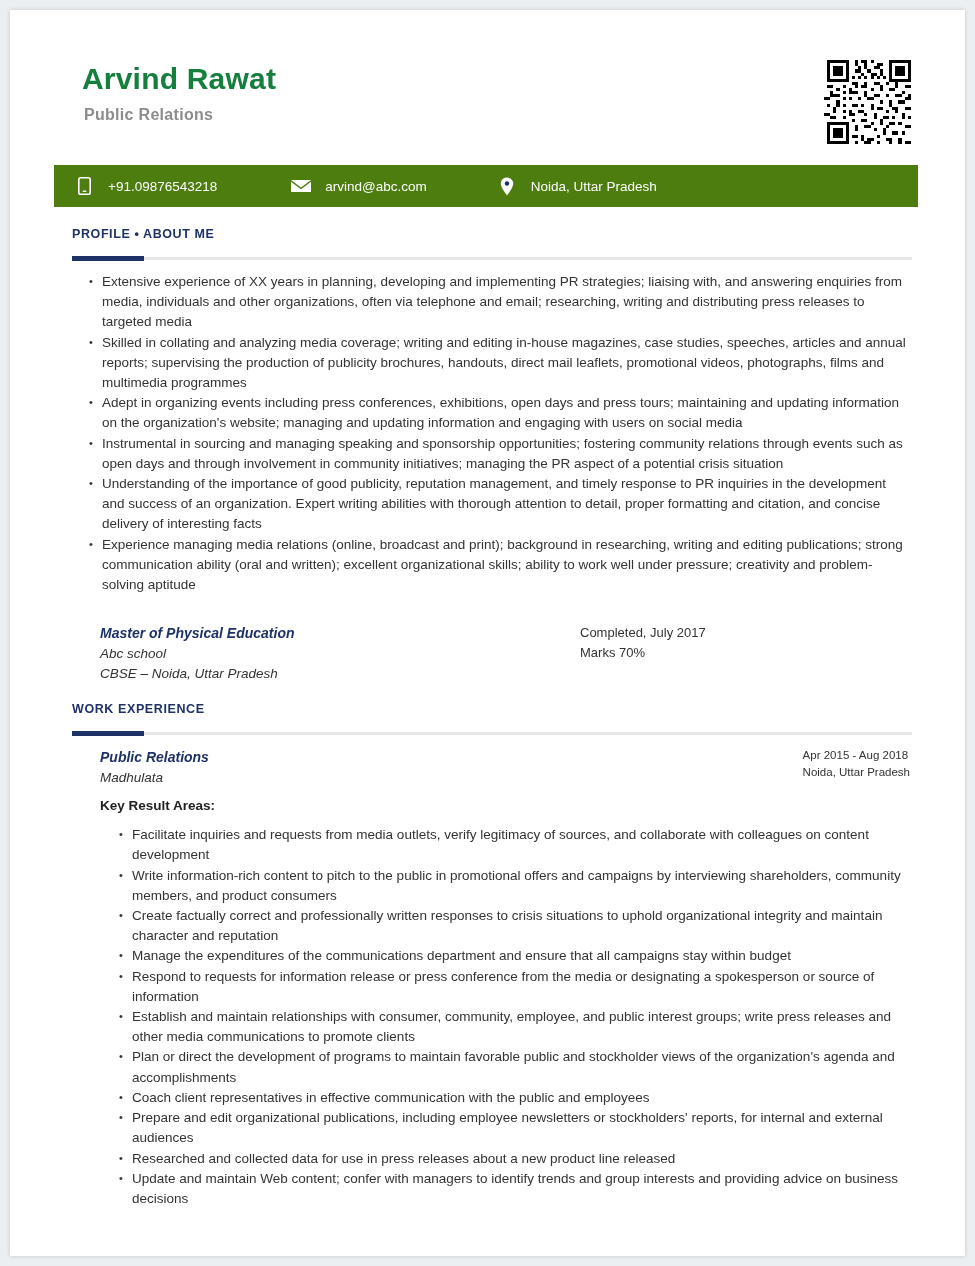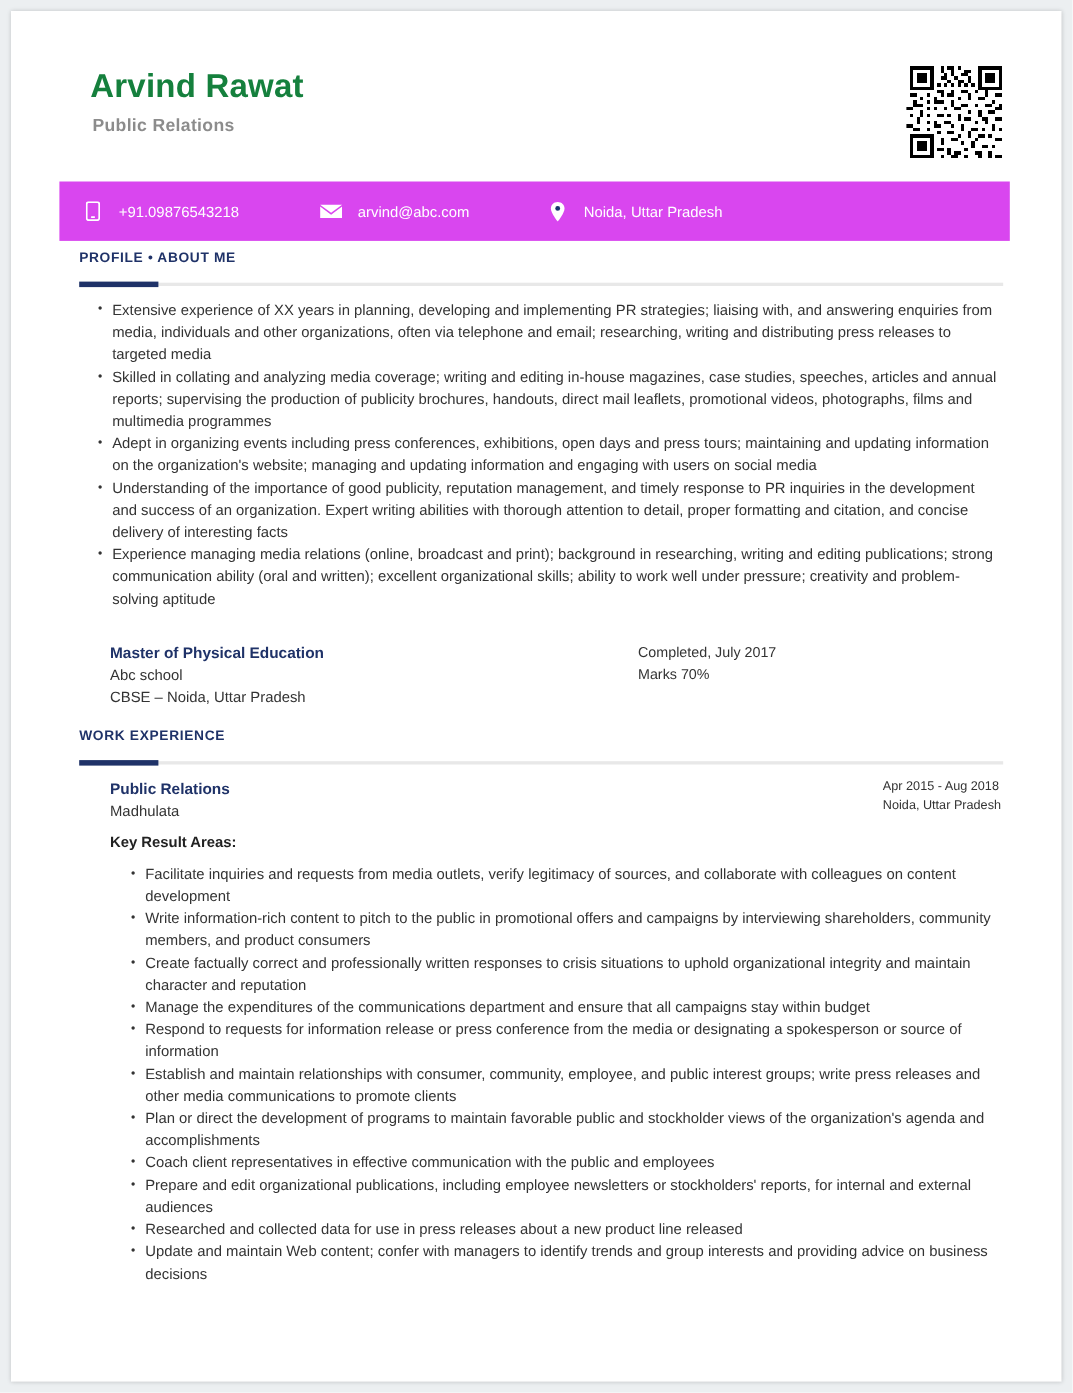--- a/index.html
+++ b/index.html
@@ -55,22 +55,22 @@
     height: 90px;
   }
   .qr svg { display: block; }
 
   
   .contact-bar {
     position: absolute;
     left: 44px;
     top: 155px;
     width: 864px;
-    height: 54px;
-    background: #d946ef;
+    height: 42px;
+    background: #4d7c0f;
     display: flex;
     align-items: center;
   }
   .contact-item {
     display: flex;
     align-items: center;
     color: #ffffff;
     font-size: 13.5px;
     font-family: "Liberation Sans", sans-serif;
     white-space: nowrap;
@@ -158,21 +158,21 @@
     position: relative;
     padding-left: 90px;
     padding-right: 55px;
     padding-top: 12px;
   }
   .entry-row {
     display: flex;
     justify-content: space-between;
     align-items: flex-start;
   }
-  .entry-left { flex: 0 0 auto; }
+  .entry-left { flex: 0 0 auto; font-style: italic; }
   .entry-right { flex: 0 0 auto; text-align: left; }
   .entry-right.edu { width: 330px; }
   .entry-right.job { text-align: left; }
 
   .entry-title {
     font-size: 14px;
     font-weight: bold;
     color: #1f3268;
     font-family: "Liberation Sans Narrow", "Liberation Sans", sans-serif;
     font-stretch: condensed;
@@ -389,20 +389,21 @@
 
     <div class="section">
       <div class="sec-head">
         <div class="sec-title">PROFILE • ABOUT ME</div>
         <div class="sec-rule"></div>
       </div>
       <ul class="bullets">
         <li>Extensive experience of XX years in planning, developing and implementing PR strategies; liaising with, and answering enquiries from media, individuals and other organizations, often via telephone and email; researching, writing and distributing press releases to targeted media</li>
         <li>Skilled in collating and analyzing media coverage; writing and editing in-house magazines, case studies, speeches, articles and annual reports; supervising the production of publicity brochures, handouts, direct mail leaflets, promotional videos, photographs, films and multimedia programmes</li>
         <li>Adept in organizing events including press conferences, exhibitions, open days and press tours; maintaining and updating information on the organization's website; managing and updating information and engaging with users on social media</li>
+        <li>Instrumental in sourcing and managing speaking and sponsorship opportunities; fostering community relations through events such as open days and through involvement in community initiatives; managing the PR aspect of a potential crisis situation</li>
         <li>Understanding of the importance of good publicity, reputation management, and timely response to PR inquiries in the development and success of an organization. Expert writing abilities with thorough attention to detail, proper formatting and citation, and concise delivery of interesting facts</li>
         <li>Experience managing media relations (online, broadcast and print); background in researching, writing and editing publications; strong communication ability (oral and written); excellent organizational skills; ability to work well under pressure; creativity and problem-solving aptitude</li>
       </ul>
     </div>
 
     <div class="sp-edu"></div>
 
     <div class="section">
       <div class="entry">
         <div class="entry-row">

